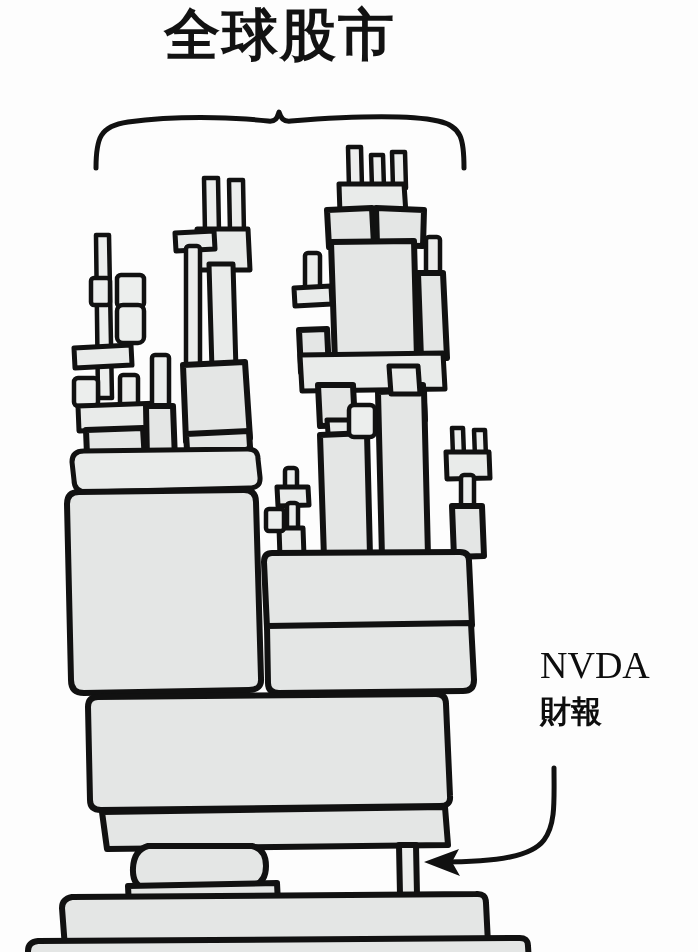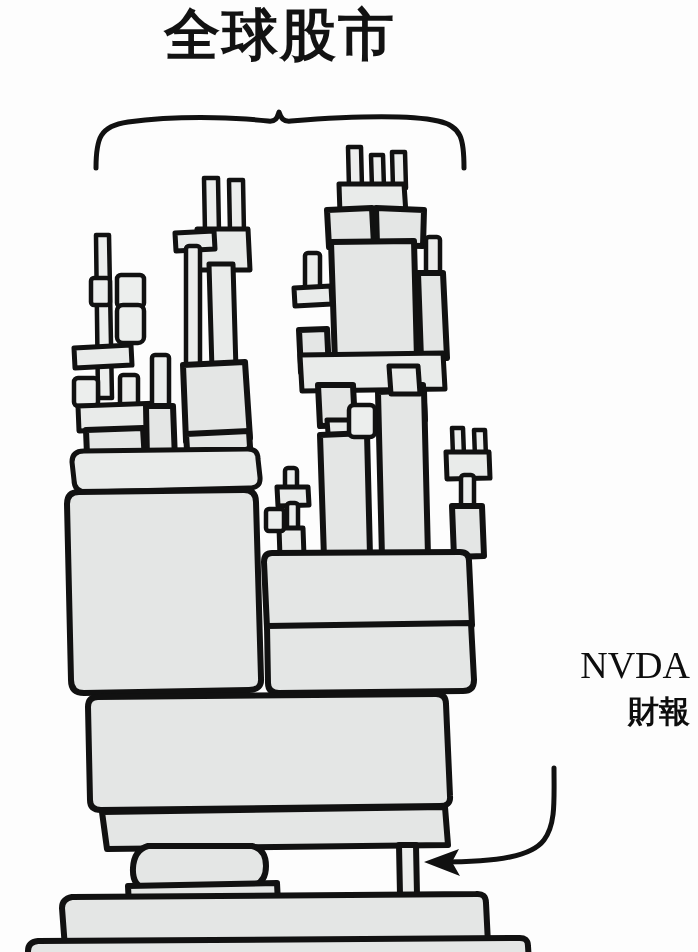--- a/index.html
+++ b/index.html
@@ -10,21 +10,21 @@
   }
   #stage{position:absolute;inset:0;width:698px;height:952px;}
   #title{
     position:absolute;left:0;top:4px;width:560px;text-align:center;
     font-size:56px;line-height:1.1;font-weight:700;color:#121212;
     letter-spacing:2px;font-family:"DejaVu Sans","Liberation Sans",sans-serif;
     white-space:nowrap;
   }
   #annot{
     position:absolute;left:540px;top:646px;width:150px;
-    color:#0d0d0d;text-align:right;
+    color:#0d0d0d;text-align:left;
   }
   #annot .lat{
     font-family:"Liberation Serif","DejaVu Serif",serif;
     font-size:38px;line-height:1.0;letter-spacing:0px;font-weight:400;
   }
   #annot .cjk{
     font-family:"DejaVu Sans","Liberation Sans",sans-serif;
     font-size:31px;line-height:1.25;font-weight:600;margin-top:8px;
   }
   svg{position:absolute;left:0;top:0;}

